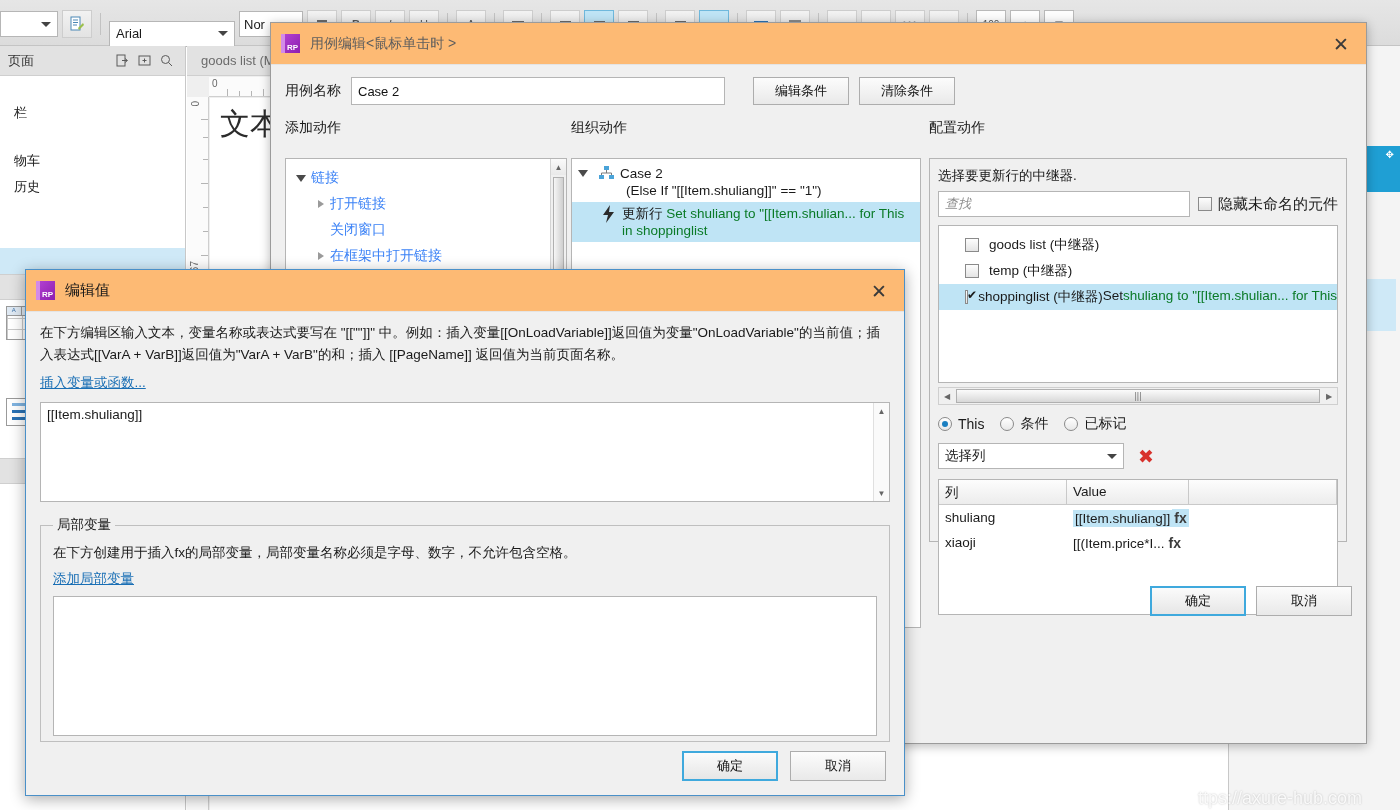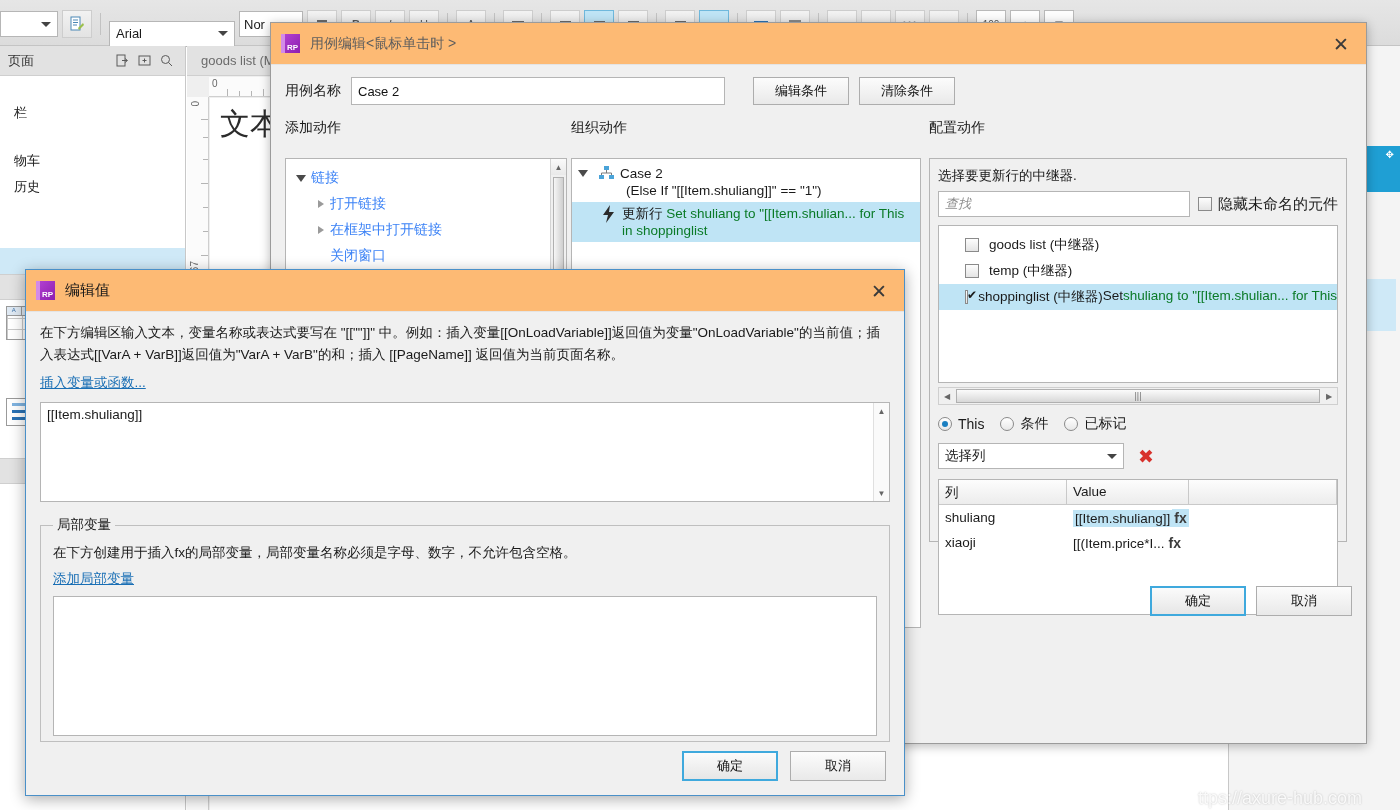--- a/index.html
+++ b/index.html
@@ -477,26 +477,26 @@
         <div class="listbox lb-actions">
           <div style="padding:6px 0 0 10px;">
             <div class="tree-row">
               <span class="tri open"></span>
               <span>链接</span>
             </div>
             <div class="tree-row" style="padding-left:22px;">
               <span class="tri hollow"></span>
               <span>打开链接</span>
             </div>
+            <div class="tree-row" style="padding-left:34px;">
+              <span>关闭窗口</span>
+            </div>
             <div class="tree-row" style="padding-left:22px;">
               <span class="tri hollow"></span>
               <span>在框架中打开链接</span>
-            </div>
-            <div class="tree-row" style="padding-left:34px;">
-              <span>关闭窗口</span>
             </div>
             <div class="tree-row" style="padding-left:34px;">
               <span>滚动到元件&lt;锚链接&gt;</span>
             </div>
           </div>
           <div class="vscroll">
             <div class="arr">▲</div>
             <div class="thumb" style="top:18px; bottom:2px;"></div>
           </div>
         </div>

